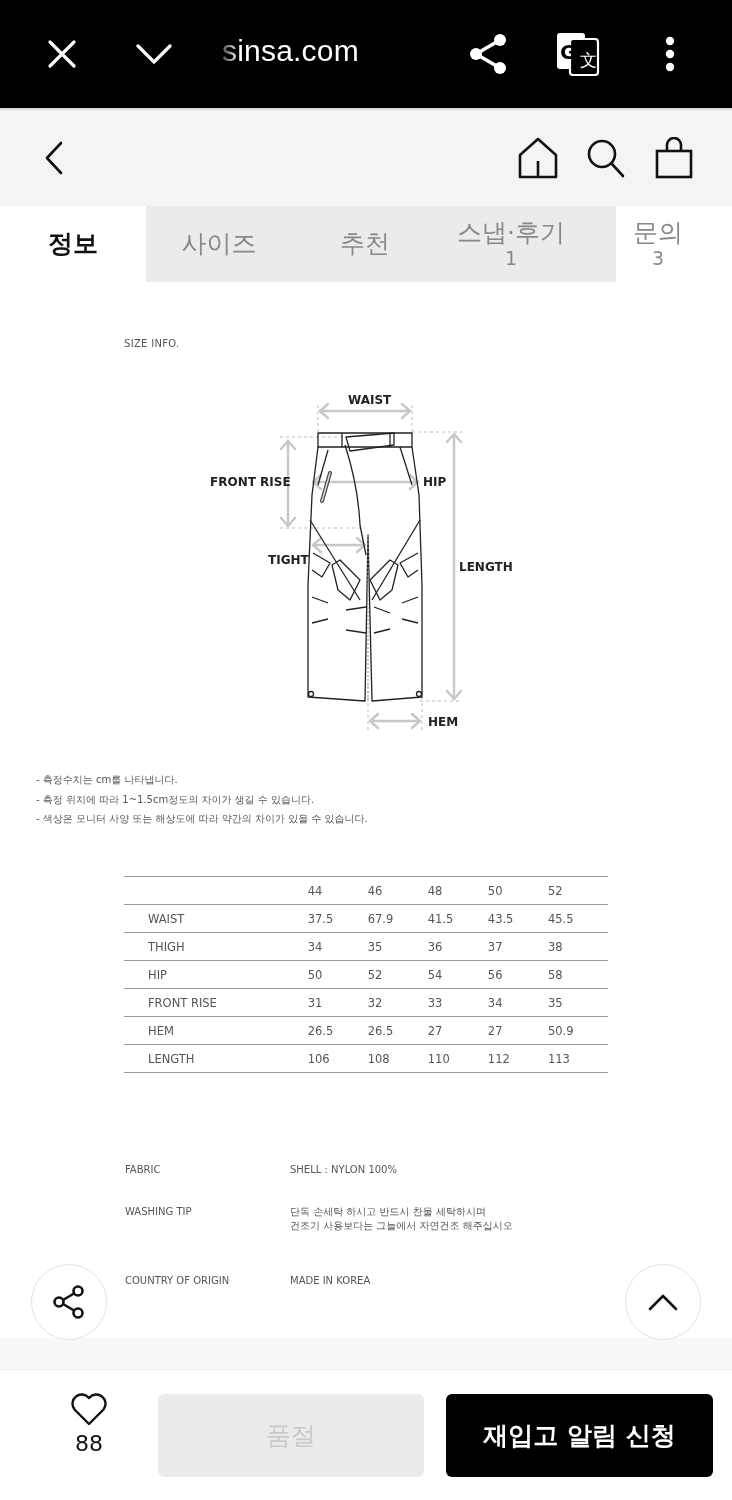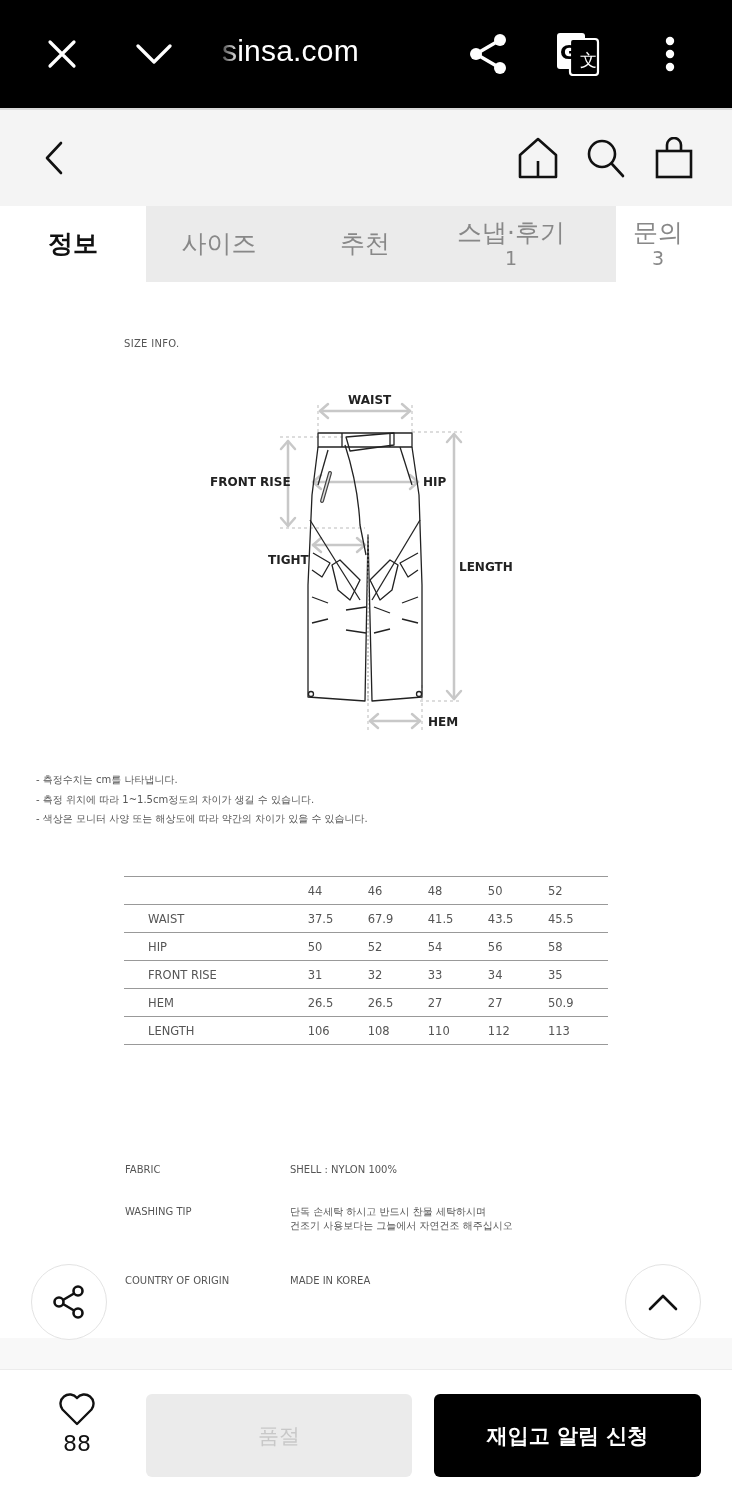--- a/index.html
+++ b/index.html
@@ -40,24 +40,24 @@
   .spec { position: absolute; font-size: 10px; color: #555; line-height: 13.5px; }
   .spec-label { left: 125px; }
   .spec-value { left: 290px; }
 
   
   .fab { position: absolute; width: 76px; height: 76px; border-radius: 50%; background: #fff; border: 1.5px solid #e3e3e3; display: flex; align-items: center; justify-content: center; }
 
   .gray-band { position: absolute; left: 0; top: 1338px; width: 732px; height: 32px; background: #f8f8f8; border-bottom: 1.5px solid #ececec; }
 
   
-  .bottom-bar { position: absolute; left: 0; top: 1371px; width: 665px; height: 129px; background: #fff; }
+  .bottom-bar { position: absolute; left: 12px; top: 1371px; width: 665px; height: 129px; background: #fff; }
   .like { position: absolute; left: 48px; top: 22px; width: 58px; display: flex; flex-direction: column; align-items: center; }
   .like-count { font-size: 22px; color: #111; margin-top: 4px; }
-  .btn { position: absolute; top: 23px; height: 83px; border-radius: 6px; display: flex; align-items: center; justify-content: center; font-size: 21px; }
+  .btn { position: absolute; top: 23px; height: 83px; border-radius: 6px; display: flex; align-items: center; justify-content: center; font-size: 25px; }
   .btn-soldout { left: 146px; width: 266px; background: #ebebeb; color: #c8c8c8; }
   .btn-restock { left: 434px; width: 267px; background: #000; color: #fff; font-weight: bold; }
 </style>
 </head>
 <body>
 
 <div class="browser-bar">
   <div class="icon" style="left:38px;">
     <svg width="30" height="30" viewBox="0 0 30 30">
         <path d="M3 3 L27 27 M27 3 L3 27" stroke="#fff" stroke-width="3.2" stroke-linecap="round"></path>
@@ -242,20 +242,28 @@
   </tr>
   <tr>
     <td class="rowlabel">WAIST</td>
     <td class="val">37.5</td>
     <td class="val">67.9</td>
     <td class="val">41.5</td>
     <td class="val">43.5</td>
     <td class="val">45.5</td>
   </tr>
   <tr>
+    <td class="rowlabel">THIGH</td>
+    <td class="val">34</td>
+    <td class="val">35</td>
+    <td class="val">36</td>
+    <td class="val">37</td>
+    <td class="val">38</td>
+  </tr>
+  <tr>
     <td class="rowlabel">HIP</td>
     <td class="val">50</td>
     <td class="val">52</td>
     <td class="val">54</td>
     <td class="val">56</td>
     <td class="val">58</td>
   </tr>
   <tr>
     <td class="rowlabel">FRONT RISE</td>
     <td class="val">31</td>

